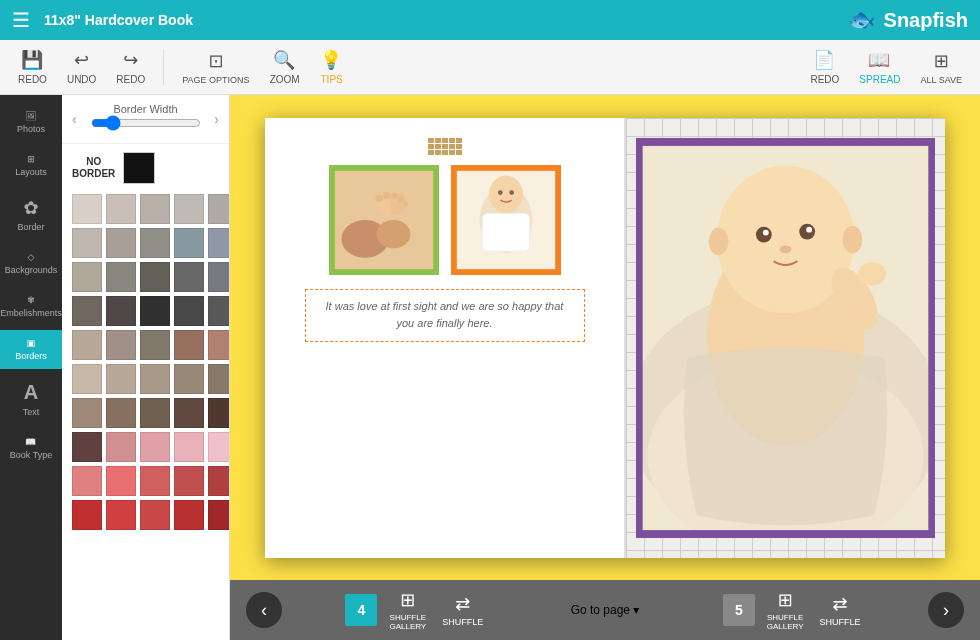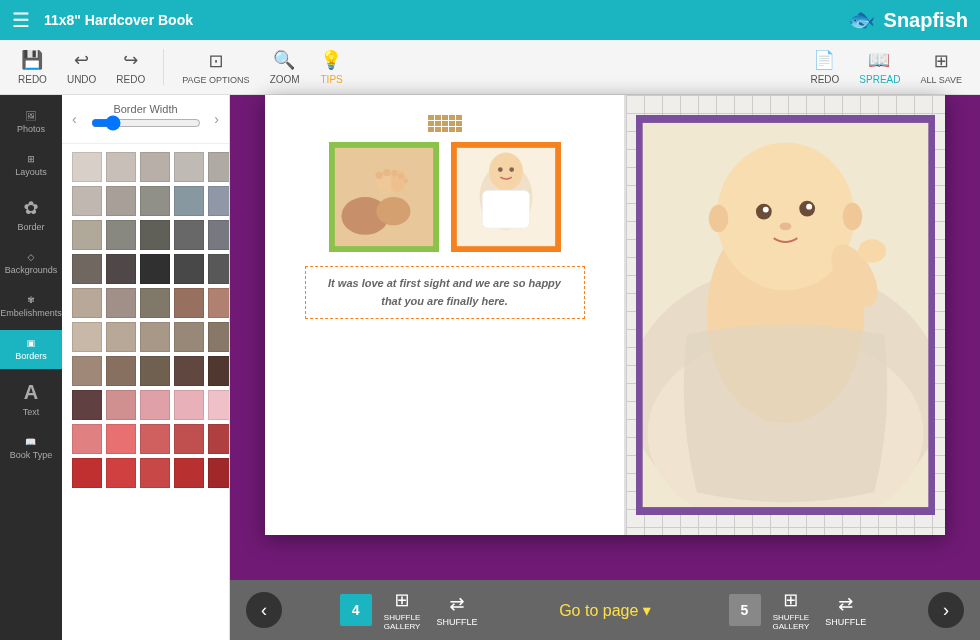--- a/index.html
+++ b/index.html
@@ -77,21 +77,21 @@
     }
     .color-row { display: flex; gap: 4px; }
     .color-swatch {
       width: 30px; height: 30px; cursor: pointer; border: 1px solid rgba(0,0,0,0.1);
       flex-shrink: 0;
     }
 
     
     #canvas-area {
       position: absolute; left: 230px; top: 95px; right: 0; bottom: 60px;
-      background: #701a75; display: flex; justify-content: center; font-weight: bold;
+      background: #fde047; display: flex; align-items: center; justify-content: center;
     }
 
     
     .book-spread {
       width: 680px; height: 440px; background: white;
       display: flex; box-shadow: 0 4px 20px rgba(0,0,0,0.4);
       position: relative;
     }
     .book-left {
       flex: 1; background: white; padding: 20px;
@@ -175,21 +175,21 @@
       display: flex; align-items: center; justify-content: center;
       font-size: 14px; font-weight: bold; border-radius: 2px;
     }
     .ctrl-btn {
       display: flex; flex-direction: column; align-items: center;
       color: white; font-size: 9px; cursor: pointer; gap: 2px;
       background: none; border: none; padding: 4px;
     }
     .ctrl-btn .icon { font-size: 18px; }
     .go-to-page {
-      background: none; border: none; color: #fde047; font-size: 16px;
+      background: none; border: none; color: #000000; font-size: 12px;
       cursor: pointer; padding: 0 20px;
     }
   </style>
 </head>
 <body>
 
 <div id="topbar">
   <span style="font-size:20px; cursor:pointer;">☰</span>
   <span style="font-size:14px; font-weight:bold;">11x8" Hardcover Book</span>
   <div style="margin-left:auto; display:flex; align-items:center; gap:8px;">
@@ -282,20 +282,26 @@
     <div style="flex:1; text-align:center;">
       <div style="font-size:11px; color:#666; ">Border Width</div>
       <input type="range" class="border-width-slider" min="0" max="20" value="3" style="width: 110px;">
     </div>
     <button class="arrow-btn">›</button>
   </div>
 
 
   <div class="color-grid">
 
+    <div class="no-border-row">
+      <div style="display:flex; flex-direction:column; align-items:center;">
+        <span style="font-size:10px; font-weight:bold; color:#333; line-height:1.2; text-align:center;">NO<br>BORDER</span>
+      </div>
+      <div class="color-swatch-black"></div>
+    </div>
 
     <div class="color-row">
       <div class="color-swatch" style="background:#d8d0c8;"></div>
       <div class="color-swatch" style="background:#c8c0b8;"></div>
       <div class="color-swatch" style="background:#b8b0a8;"></div>
       <div class="color-swatch" style="background:#c0bab4;"></div>
       <div class="color-swatch" style="background:#b0aaa4;"></div>
     </div>
 
     <div class="color-row">

